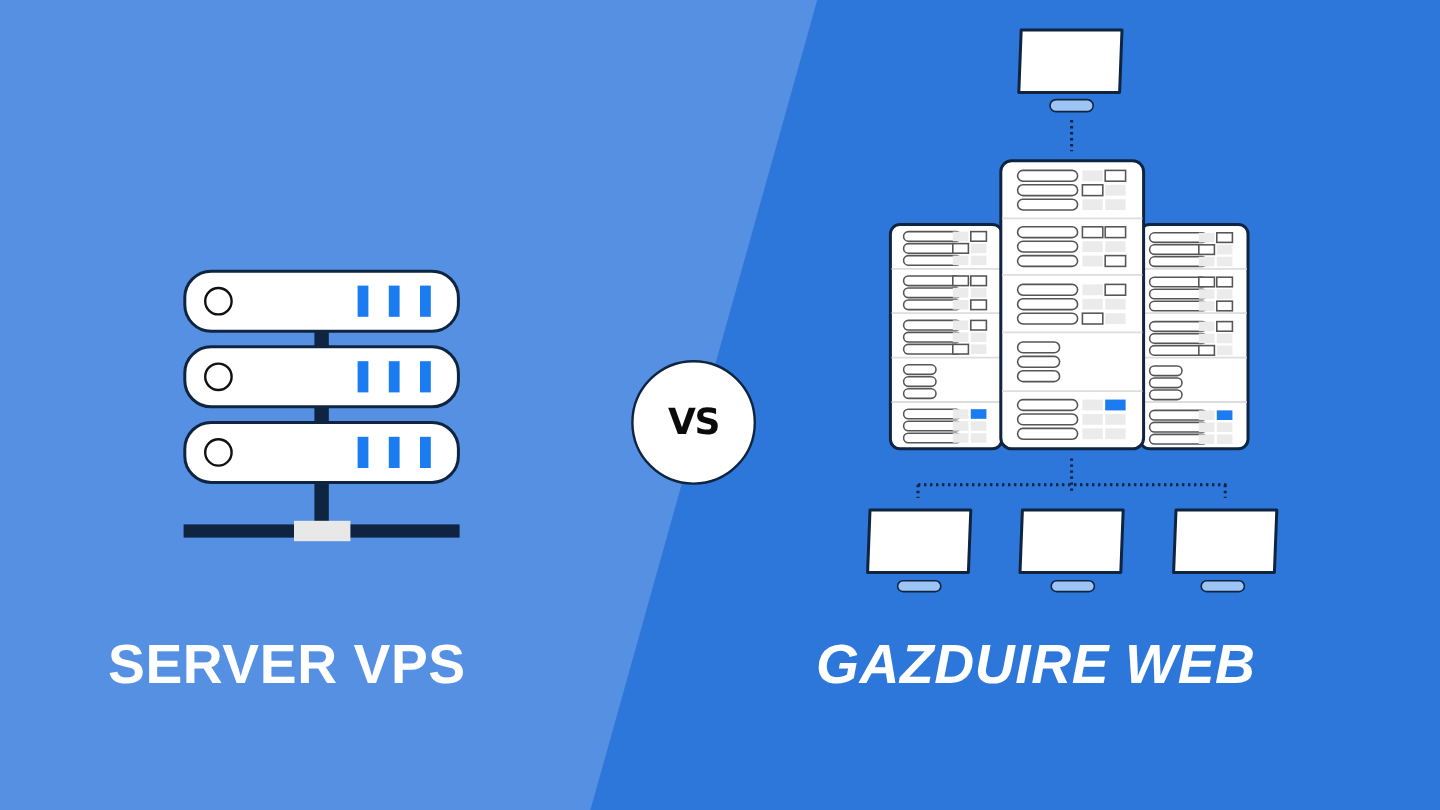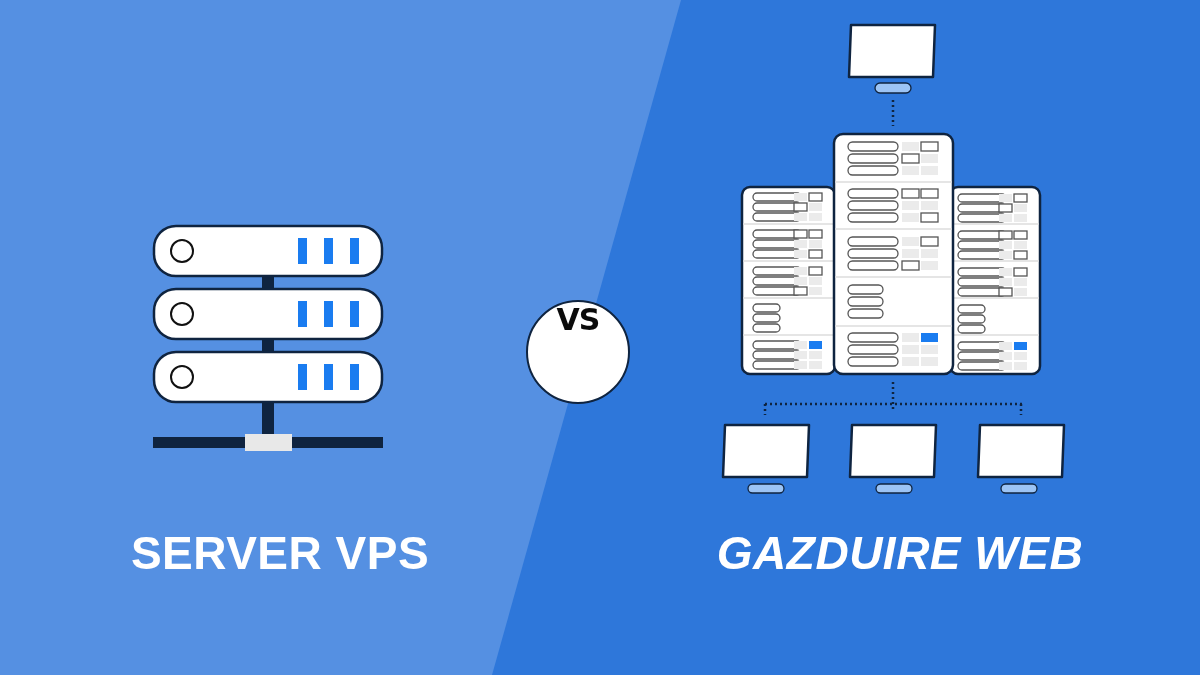--- a/index.html
+++ b/index.html
@@ -1,21 +1,21 @@
 <!DOCTYPE html>
 <html><head>
 <meta charset="utf-8">
 <style>
   html,body{margin:0;padding:0;}
   body{width:1200px;height:675px;overflow:hidden;position:relative;font-family:"Liberation Sans",sans-serif;}
   .bg{position:absolute;inset:0;}
-  .title{position:absolute;color:#fff;font-weight:bold;font-family:"Liberation Sans",sans-serif;font-size:46px;letter-spacing:0.5px;text-align:center;white-space:nowrap;}
+  .title{position:absolute;color:#fff;font-weight:bold;font-family:"Liberation Sans",sans-serif;font-size:46px;letter-spacing:0.5px;white-space:nowrap;}
   #title-left{left:90px;width:380px;top:526px;}
   #title-right{left:680px;width:440px;top:526px;font-style:italic;}
-  #vs{position:absolute;left:526px;top:300px;width:104px;height:104px;border-radius:50%;background:#fff;border:2px solid #0f2440;box-sizing:border-box;display:flex;justify-content:center;font-family:"DejaVu Sans",sans-serif;font-weight:bold;font-size:30px;color:#0b0b0b;letter-spacing:-1px;}
+  #vs{position:absolute;left:526px;top:300px;width:104px;height:104px;border-radius:50%;background:#fff;border:2px solid #0f2440;box-sizing:border-box;display:flex;align-items:center;justify-content:center;font-family:"DejaVu Sans",sans-serif;font-weight:bold;font-size:30px;color:#0b0b0b;letter-spacing:-1px;}
   svg{position:absolute;left:0;top:0;}
 </style>
 </head>
 <body>
 
 <svg class="bg" width="1200" height="675" viewBox="0 0 1200 675">
   <rect x="0" y="0" width="1200" height="675" fill="#2E77DA"></rect>
   <polygon points="0,0 681,0 492,675 0,675" fill="#5590E2"></polygon>
 </svg>
 

